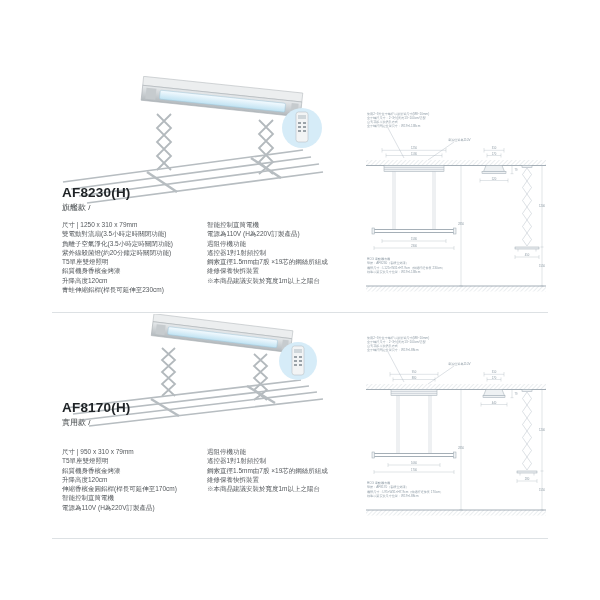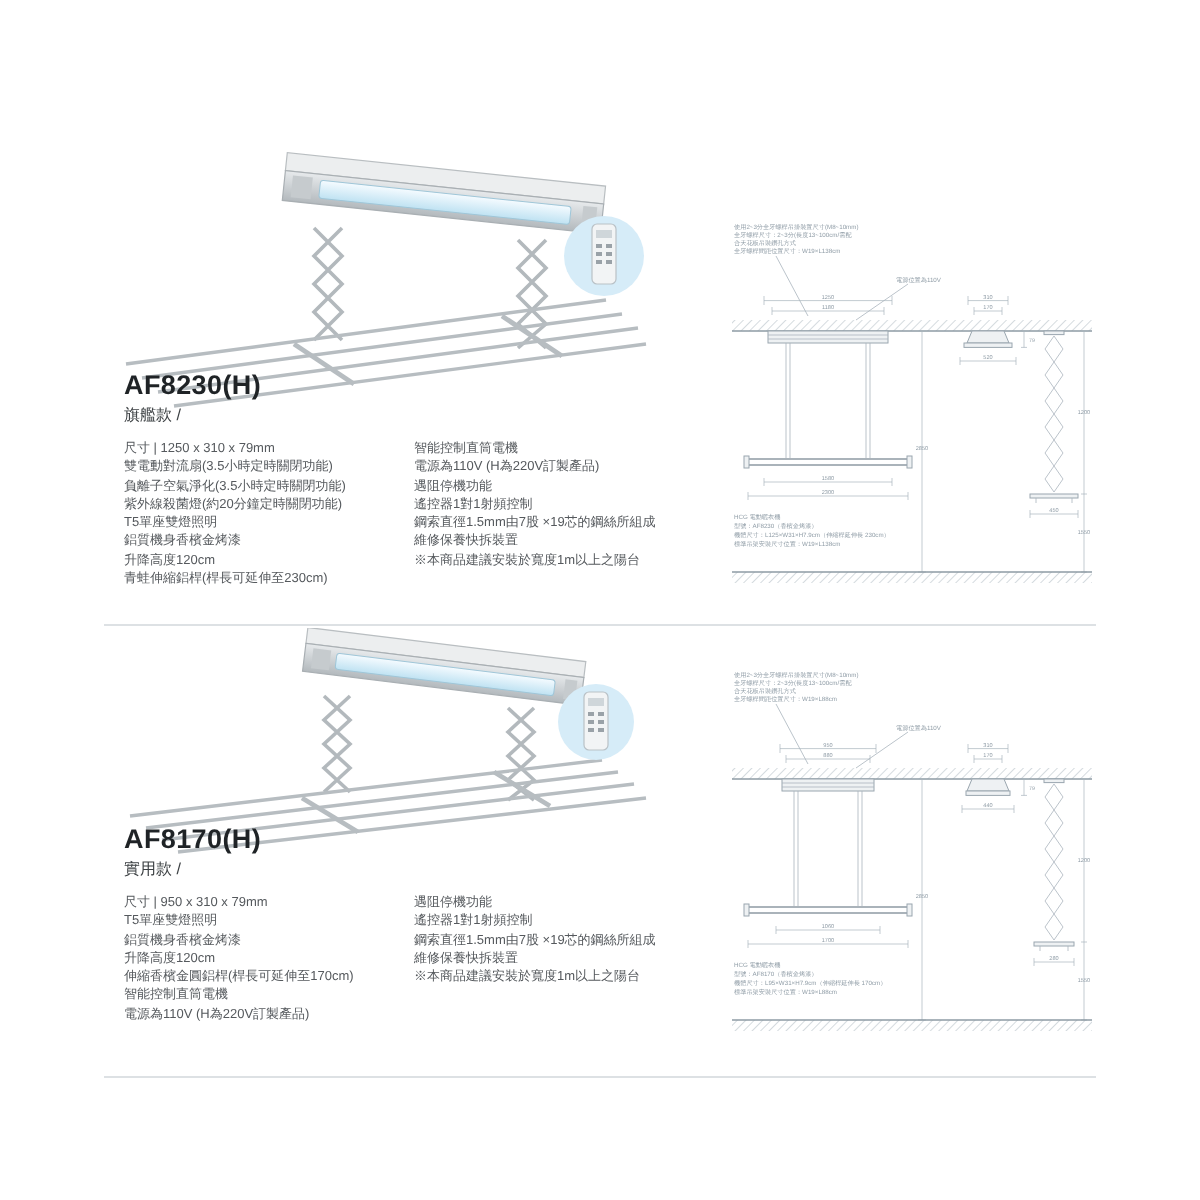--- a/index.html
+++ b/index.html
@@ -210,21 +210,21 @@
           <rect x="239" y="42" width="3" height="2"></rect>
             <rect x="244" y="42" width="3" height="2"></rect>
           <rect x="239" y="46" width="3" height="2"></rect>
             <rect x="244" y="46" width="3" height="2"></rect>
           <rect x="239" y="50" width="3" height="2"></rect>
             <rect x="244" y="50" width="3" height="2"></rect>
         </g>
       </g>
     </svg>
 
-    <div class="title-block" style="top:396px;">
+    <div class="title-block" style="top:384px;">
       <div class="model">AF8170(H)</div>
       <div class="series">實用款 /</div>
     </div>
 
     <div class="specs" style="left:62px;top:431px;">
       <div class="spec-line">尺寸 | 950 x 310 x 79mm</div>
       <div class="spec-line">T5單座雙燈照明</div>
       <div class="spec-line">鋁質機身香檳金烤漆</div>
       <div class="spec-line">升降高度120cm</div>
       <div class="spec-line">伸縮香檳金圓鋁桿(桿長可延伸至170cm)</div>

